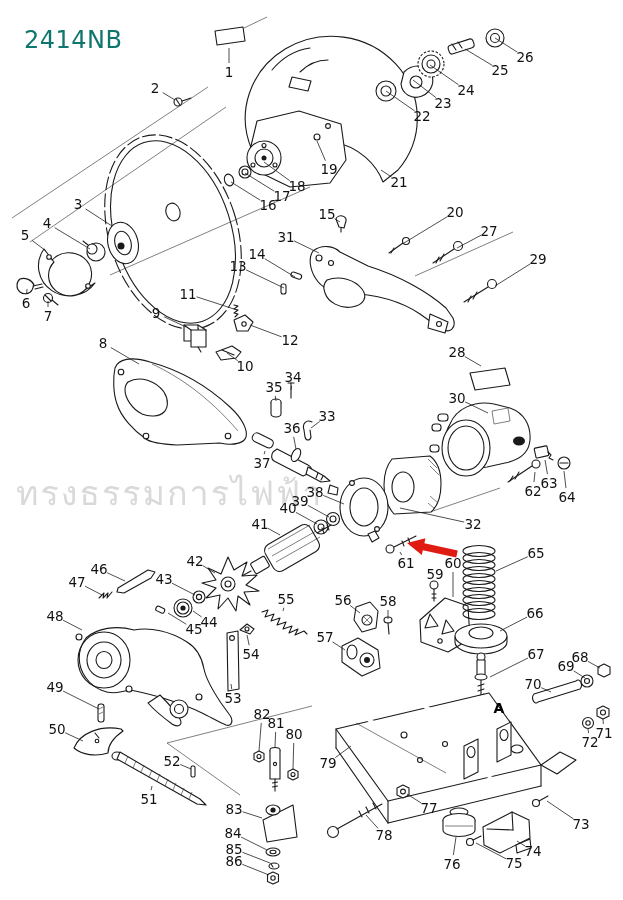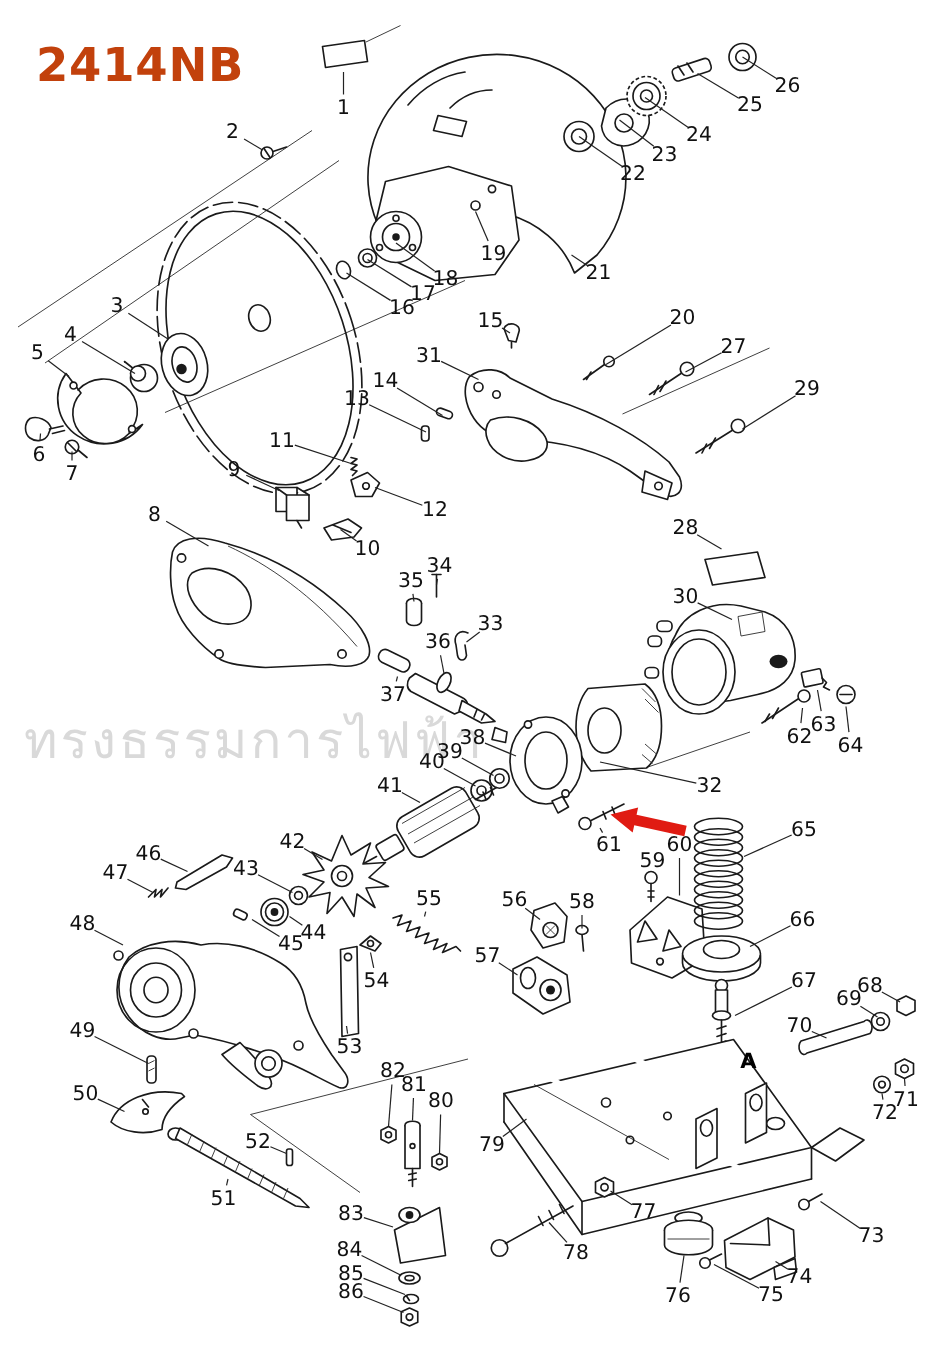--- a/index.html
+++ b/index.html
@@ -1,20 +1,20 @@
 <!DOCTYPE html>
 <html><head>
 <meta charset="utf-8">
 <style>
   html,body{margin:0;padding:0;background:#fff;}
   .stage{position:relative;width:623px;height:900px;background:#ffffff;overflow:hidden;
          font-family:"DejaVu Sans","Liberation Sans",sans-serif;}
   .stage svg{position:absolute;left:0;top:0;z-index:1;}
-  .title{position:absolute;left:24px;top:26px;z-index:2;font-size:31px;font-weight:700;
-         letter-spacing:0.5px;color:#c2410c;font-family:"DejaVu Sans","Liberation Sans",sans-serif;}
+  .title{position:absolute;left:24px;top:26px;z-index:2;font-size:24px;font-weight:400;
+         letter-spacing:0.5px;color:#0f766e;font-family:"DejaVu Sans","Liberation Sans",sans-serif;}
   .watermark{position:absolute;left:16px;top:466px;z-index:3;font-size:34px;letter-spacing:2px;
          color:#d9d9d9;mix-blend-mode:multiply;pointer-events:none;white-space:nowrap;
          font-family:"DejaVu Sans","Liberation Sans",sans-serif;text-align:right;}
   
   .ln{stroke:#1a1a1a;stroke-width:1.1;fill:none;stroke-linecap:round;stroke-linejoin:round;}
   .fw{stroke:#1a1a1a;stroke-width:1.1;fill:#ffffff;stroke-linejoin:round;}
   .thin{stroke:#2a2a2a;stroke-width:0.6;fill:none;}
   .dk{fill:#1a1a1a;stroke:none;}
   .leader{stroke:#222;stroke-width:0.8;}
   .plabel{font-family:"DejaVu Sans","Liberation Sans",sans-serif;font-size:13.5px;fill:#111;}

